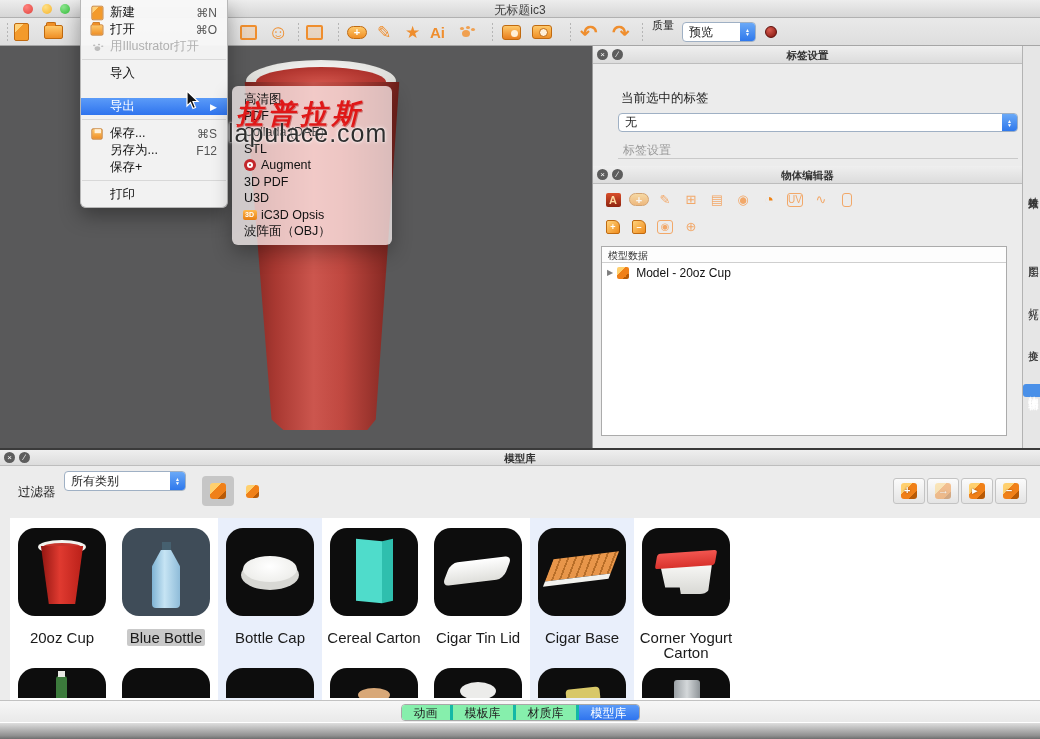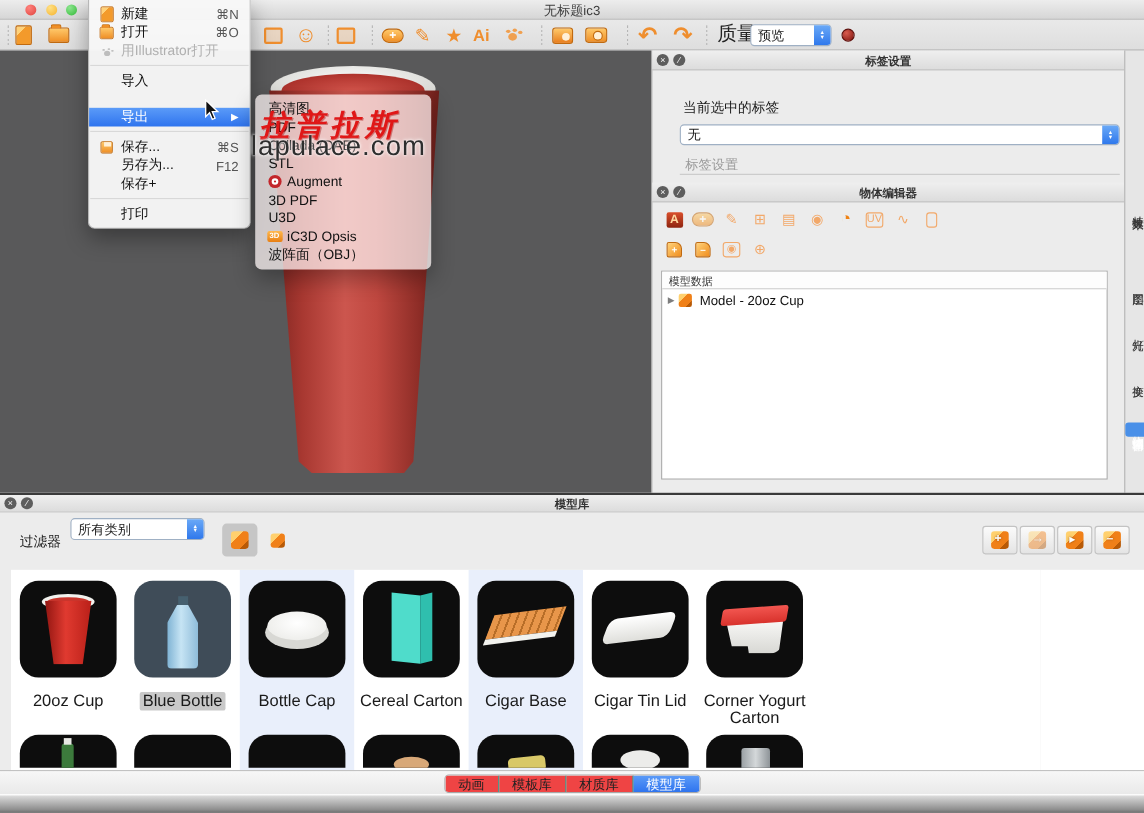--- a/index.html
+++ b/index.html
@@ -37,21 +37,21 @@
      background:#fff0d8;border:1px solid #c06a10;}
   .i-img{width:19px;height:15px;background:linear-gradient(#ffc96a,#e87d1c);border:1px solid #c06a10;
      border-radius:3px;position:relative;}
   .i-img:before{content:"";position:absolute;right:2px;bottom:2px;width:7px;height:7px;border-radius:50%;
      background:#fff0d8;}
   .i-tagplus{width:20px;height:13px;background:linear-gradient(#ffc96a,#ef8f26);border:1px solid #c06a10;
      border-radius:7px;color:#fff;font-size:11px;font-weight:bold;display:flex;align-items:center;justify-content:center;}
   .i-paw{width:16px;height:14px;position:relative;}
   .i-paw:before{content:"";position:absolute;left:4px;top:5px;width:8px;height:7px;border-radius:50%;
      background:#f0a050;box-shadow:-4px -5px 0 -2px #f0a050,2px -6px 0 -2px #f0a050,7px -4px 0 -2px #f0a050;}
-  .qlabel{position:absolute;top:0;font-size:18px;color:#222;}
+  .qlabel{position:absolute;top:0;font-size:11px;color:#222;}
   .select{position:absolute;display:flex;align-items:center;background:#fff;border:1px solid #9fb0c4;
      border-radius:4px;font-size:12px;color:#222;}
   .select .val{flex:1;padding:0 6px;white-space:nowrap;overflow:hidden;}
   .stepper{width:15px;align-self:stretch;background:linear-gradient(#6aa9f7,#2f78ec);border-radius:0 3px 3px 0;
      display:flex;flex-direction:column;align-items:center;justify-content:center;color:#fff;font-size:5px;line-height:4px;}
   .recdot{position:absolute;width:12px;height:12px;border-radius:50%;
      background:radial-gradient(circle at 35% 30%,#d95b4e,#7c120c);border:1px solid #5e0e0a;}
 
   
   .viewport{left:0;top:46px;width:592px;height:402px;background:#59595a;overflow:hidden;}
@@ -202,21 +202,21 @@
   .h-tan{left:28px;top:20px;width:32px;height:14px;border-radius:50%;background:#d8a878;}
   .h-yel{left:28px;top:20px;width:34px;height:14px;border-radius:4px;background:#d8c868;transform:rotate(-6deg);}
   .h-jar{left:26px;top:14px;width:36px;height:18px;border-radius:50%;background:#ececea;}
   .h-box{left:30px;top:12px;width:30px;height:20px;background:#f4f4f2;}
   .h-glass{left:32px;top:12px;width:26px;height:20px;background:linear-gradient(90deg,#9aa0a4,#d4d8da 50%,#8e9498);border-radius:3px 3px 0 0;}
 
   
   .tabbar{left:0;top:700px;width:1040px;height:22px;background:linear-gradient(#f7f7f7,#e9e9e9);
      border-top:1px solid #c2c2c2;display:flex;justify-content:center;}
   .seg{margin-top:3px;height:17px;display:flex;border:1px solid #a8a8a8;border-radius:4px;overflow:hidden;background:#fff;}
-  .seg .tab{padding:0 12px;font-size:12px;color:#222;line-height:16px;border-right:1px solid #14b8a6;background:#ef4444;}
+  .seg .tab{padding:0 12px;font-size:12px;color:#222;line-height:16px;border-right:3px solid #14b8a6;background:#86efac;}
   .seg .tab:last-child{border-right:none;}
   .seg .tab.active{background:linear-gradient(#5b9bf8,#2f74ee);color:#fff;}
   .bstrip{left:0;top:722px;width:1040px;height:17px;
      background:linear-gradient(#dedede,#8f8f8f 80%,#6e6e6e);border-top:1px solid #fff;}
 </style>
 </head>
 <body>
 
 <div id="app">
 
@@ -451,36 +451,36 @@
       <div class="col">
         <div class="tile">
             <div class="sh s-cer-f"></div>
             <div class="sh s-cer-s"></div>
           </div>
         <div class="clabel"><span>Cereal Carton</span></div>
         <div class="tile2">
             <div class="sh h-tan"></div>
           </div>
       </div>
+      <div class="col">
+        <div class="tile">
+            <div class="sh s-lid"></div>
+          </div>
+        <div class="clabel"><span>Cigar Tin Lid</span></div>
+        <div class="tile2">
+            <div class="sh h-jar"></div>
+          </div>
+      </div>
       <div class="col alt">
         <div class="tile">
             <div class="sh s-tray"></div>
           </div>
         <div class="clabel"><span>Cigar Base</span></div>
         <div class="tile2">
             <div class="sh h-yel"></div>
-          </div>
-      </div>
-      <div class="col">
-        <div class="tile">
-            <div class="sh s-lid"></div>
-          </div>
-        <div class="clabel"><span>Cigar Tin Lid</span></div>
-        <div class="tile2">
-            <div class="sh h-jar"></div>
           </div>
       </div>
       <div class="col">
         <div class="tile">
             <div class="sh s-ytub"></div>
             <div class="sh s-ylid"></div>
           </div>
         <div class="clabel"><span>Corner Yogurt Carton</span></div>
         <div class="tile2">
             <div class="sh h-glass"></div>

